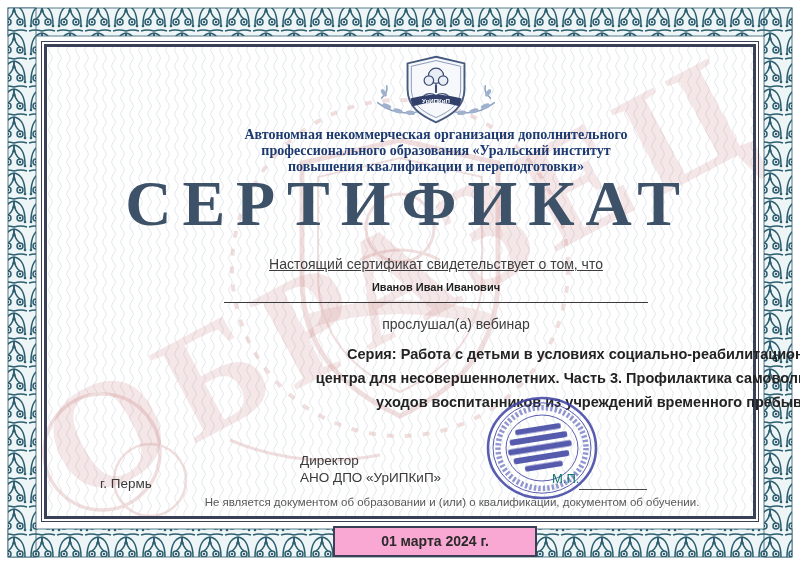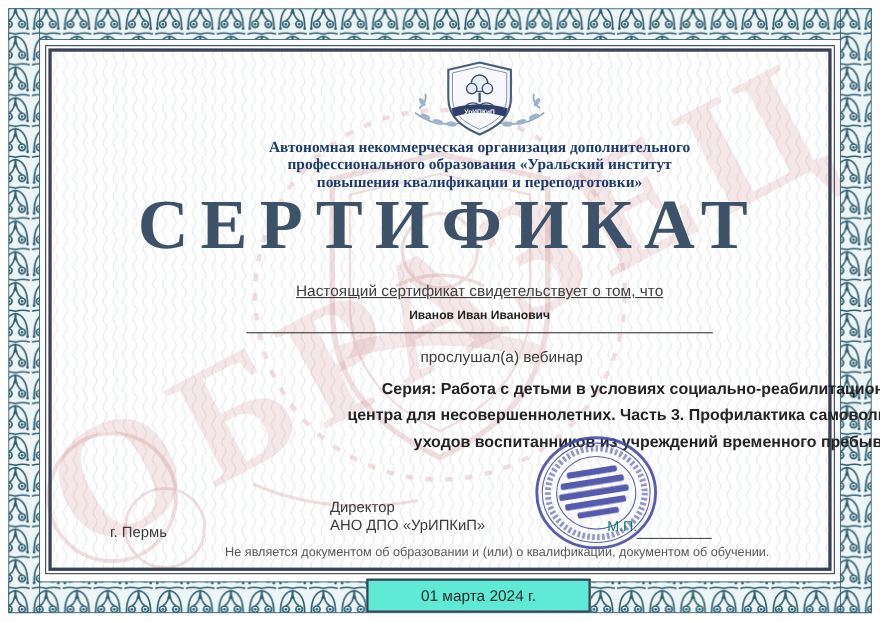--- a/index.html
+++ b/index.html
@@ -91,23 +91,23 @@
   .sig-line{
     position:absolute;left:543px;top:489px;width:68px;height:0;
     border-top:1.5px solid #4a4a4a;z-index:5;
   }
   .disclaimer{
     position:absolute;left:0;top:496px;width:800px;text-align:center;
     font-size:11.5px;color:#585858;padding-left:16px;
   }
   .date-box{
     position:absolute;left:297px;top:526px;width:200px;height:27px;
-    background:#5eead4;border:2px solid #3a4157;z-index:5;
+    background:#f9a8d4;border:2px solid #3a4157;z-index:5;
     text-align:center;line-height:27px;
-    font-size:14px;font-weight:normal;color:#2a2a2a;
+    font-size:14px;font-weight:bold;color:#2a2a2a;
   }
 </style>
 </head>
 <body>
 
 <div class="cert">
 
   <svg class="waves" width="708" height="473">
     <defs>
       <pattern id="wave" width="9" height="16" patternUnits="userSpaceOnUse">

